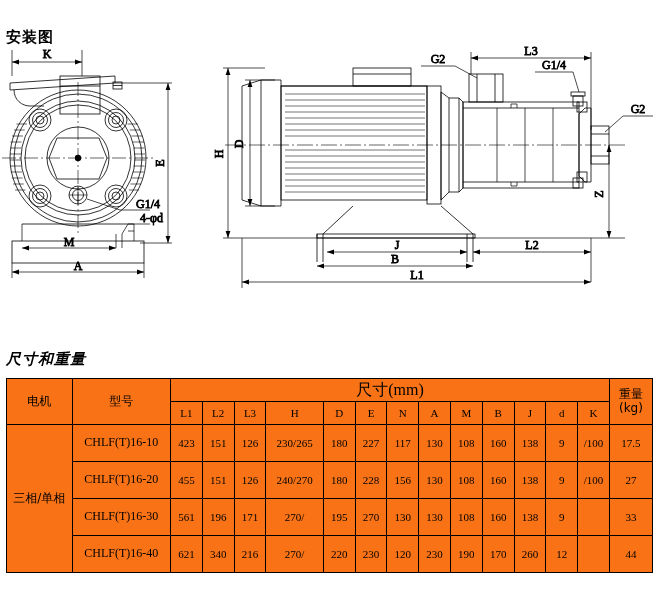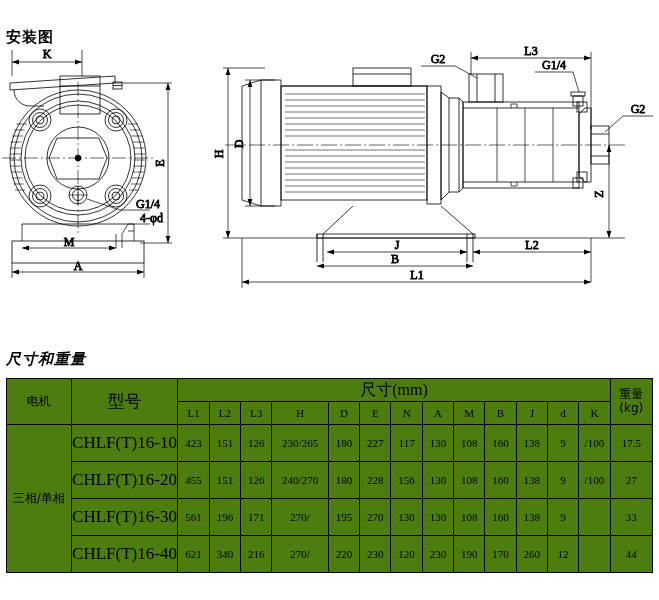--- a/index.html
+++ b/index.html
@@ -36,42 +36,42 @@
   .lbl-v { font-size: 12px; }
 
   
   #spec-table {
     position: absolute;
     left: 6px; top: 378px;
     width: 647px;
     border-collapse: collapse;
     font-family: "Liberation Serif", "DejaVu Serif", serif;
     font-size: 11px;
-    background: #4d7c0f;
+    background: #f97316;
   }
   #spec-table th, #spec-table td {
     border: 1px solid #000;
     text-align: center;
     vertical-align: middle;
     padding: 0;
     line-height: 1.1;
   }
   #spec-table thead th { font-weight: normal; height: 23px; }
   #spec-table .th-cn {
     font-family: "DejaVu Sans", "Liberation Sans", sans-serif;
     font-size: 12px;
   }
   #spec-table .th-group { font-size: 16px; }
   #spec-table tbody td { height: 37px; }
   #spec-table .c-motor {
     font-family: "DejaVu Sans", "Liberation Sans", sans-serif;
     font-size: 12px;
     width: 64px;
   }
-  #spec-table .c-model { width: 96px; font-size: 17px; white-space: nowrap; }
+  #spec-table .c-model { width: 96px; font-size: 12px; white-space: nowrap; }
   #spec-table .c-dim  { width: 31px; }
   #spec-table .c-dim-h { width: 56px; }
   #spec-table .c-weight { width: 42px; }
   .sub-kg { font-size: 12px; }
 </style>
 </head>
 <body>
 
 <div class="page">
 

